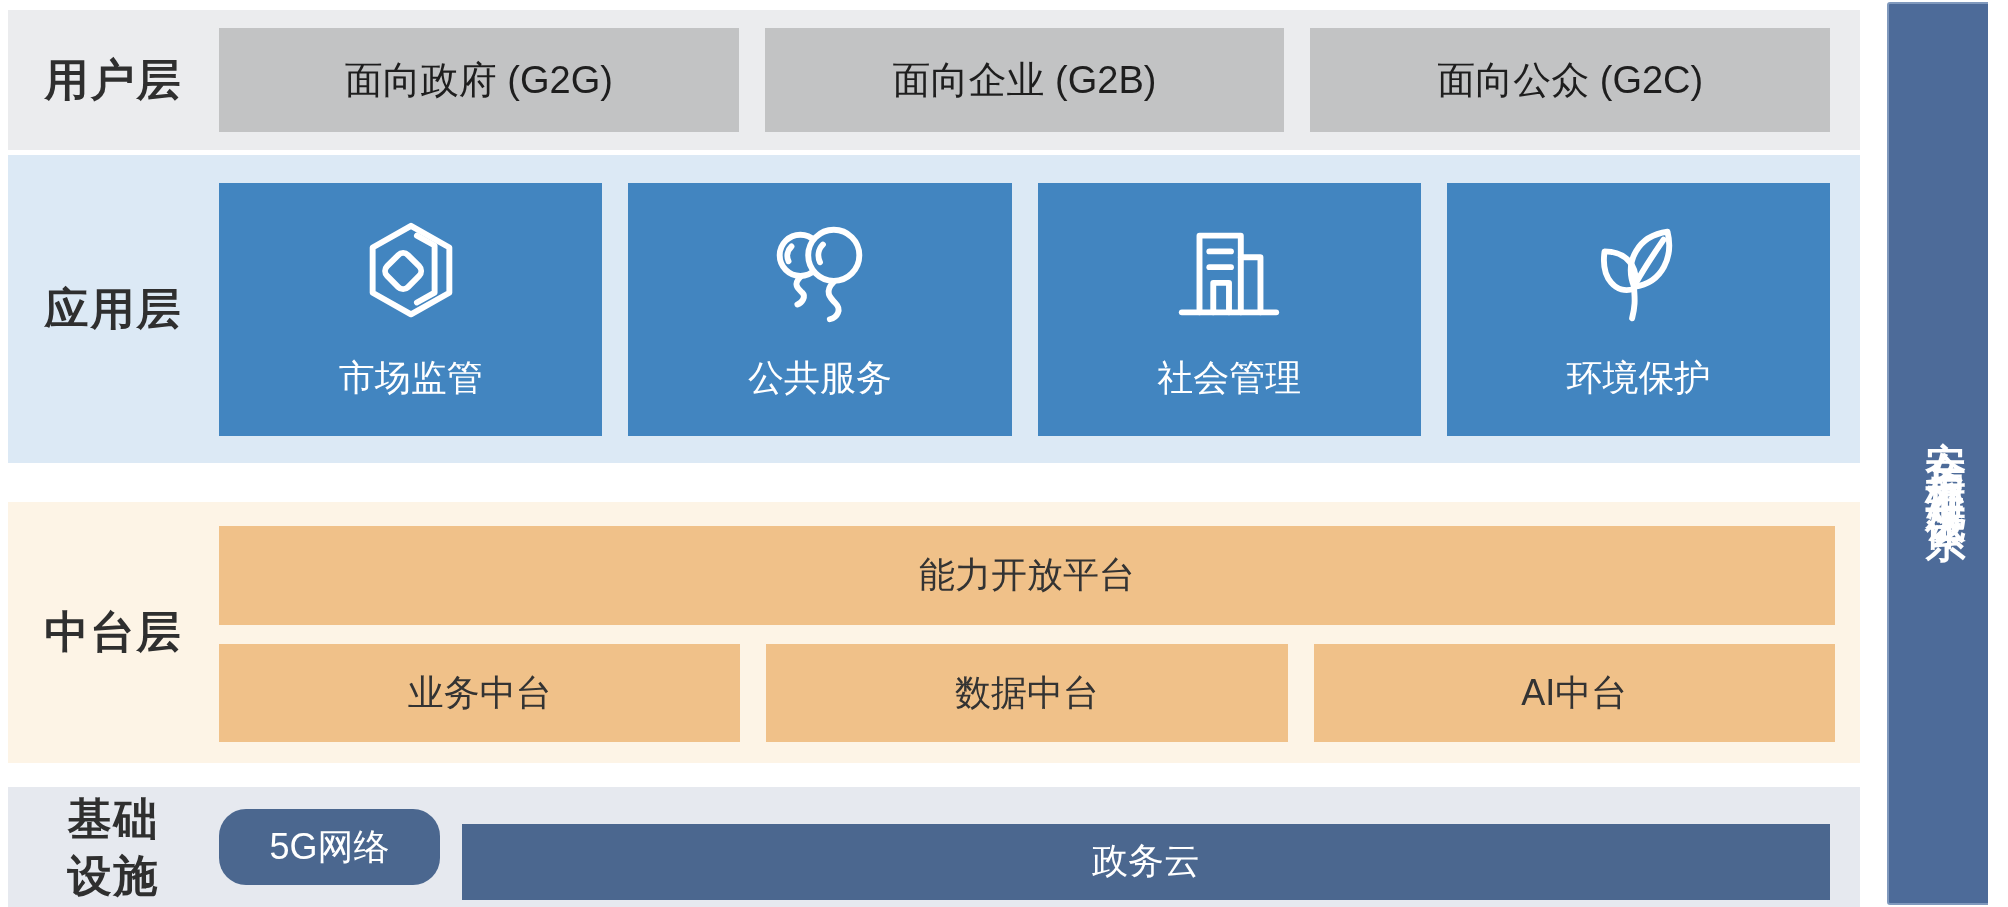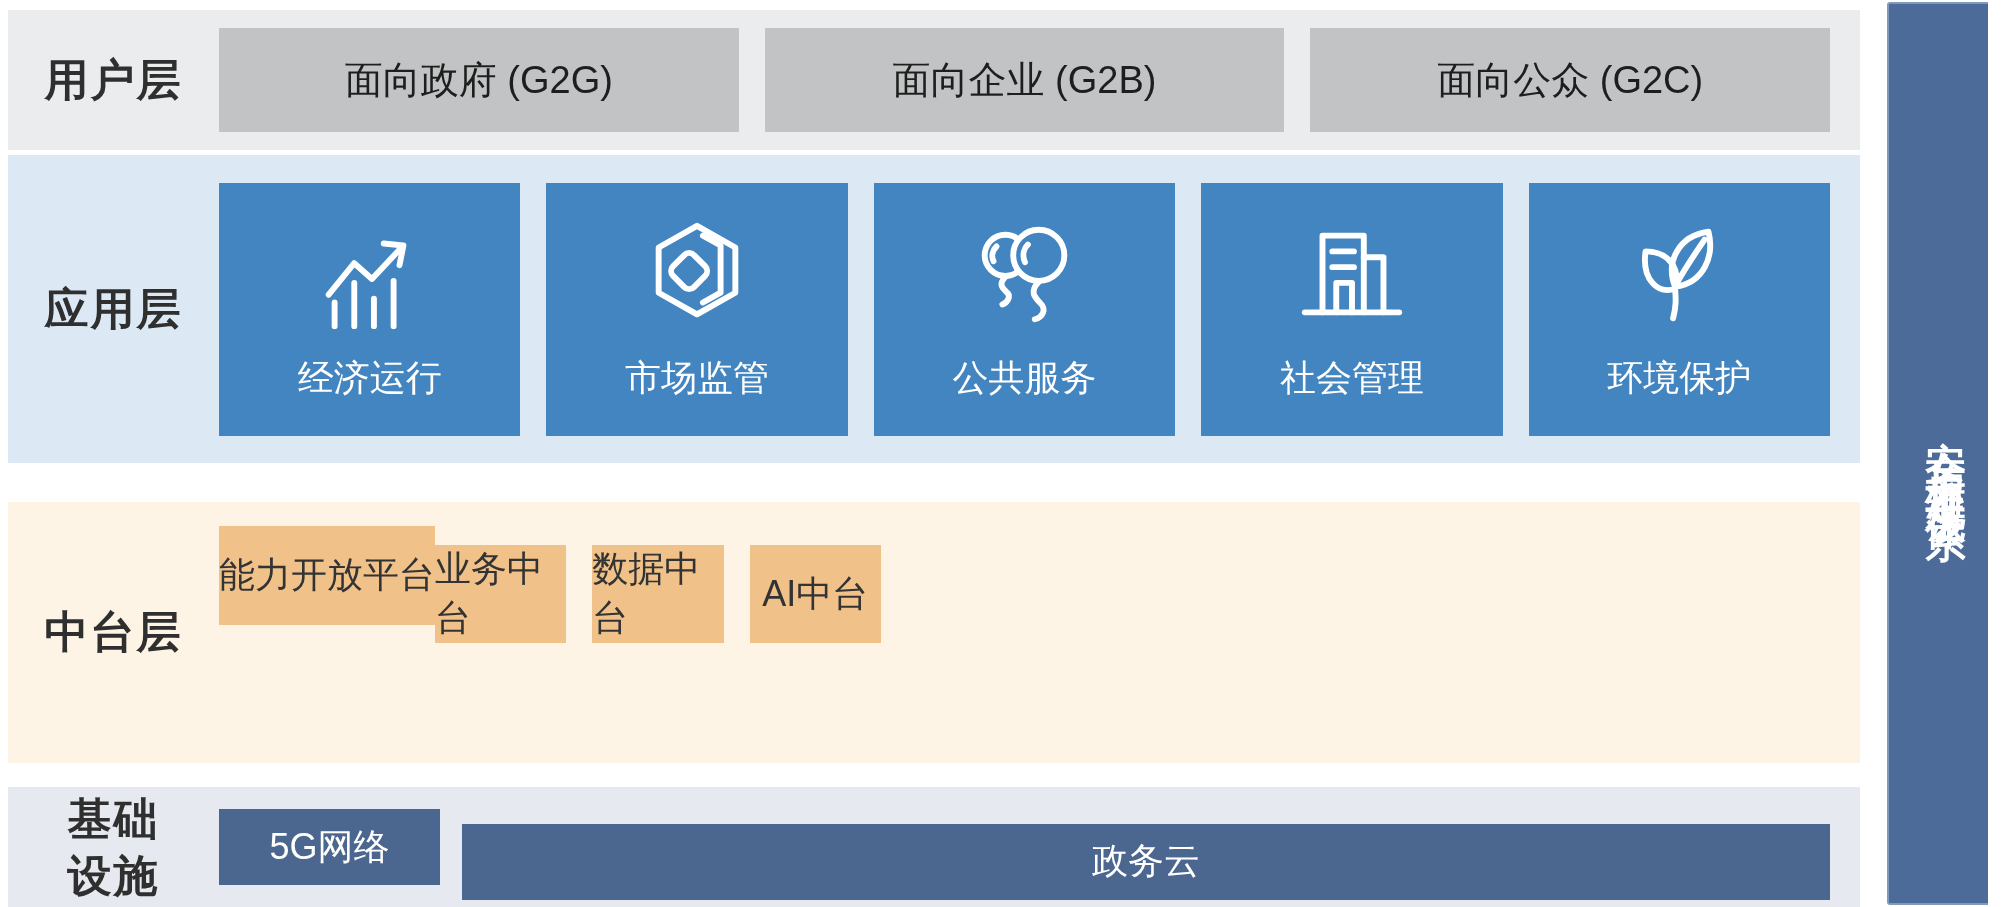--- a/index.html
+++ b/index.html
@@ -33,39 +33,39 @@
   .app-box {
     flex:1; height:253px; background:var(--app-box,#4285c0);
     display:flex; flex-direction:column; align-items:center; justify-content:center;
     gap:20px; color:#ffffff; font-size:36px;
   }
   .app-box svg { width:118px; height:118px; display:block; }
   .app-box svg * { stroke:#ffffff; fill:none; stroke-width:6; stroke-linecap:round; stroke-linejoin:round; }
   .app-box svg .occlude { fill:var(--app-box,#4285c0); }
 
   
-  .middle-content { flex:1; padding:24px 25px 4px 0; display:flex; flex-direction:row; align-items:stretch; }
+  .middle-content { flex:1; padding:24px 25px 4px 0; display:flex; flex-direction:column; align-items:stretch; }
   .platform-box {
     height:99px; background:var(--middle-box,#f0c189);
     display:flex; align-items:center; justify-content:center;
     font-size:36px; color:#333333;
   }
   .middle-row { margin-top:19px; height:98px; display:flex; gap:26px; }
   .middle-box {
     flex:1; background:var(--middle-box,#f0c189);
     display:flex; align-items:center; justify-content:center;
     font-size:36px; color:#333333;
   }
 
   
   .infra-box {
     height:76px; background:var(--infra-box,#4b678f); color:#ffffff; font-size:36px;
     display:flex; align-items:center; justify-content:center;
   }
-  #box-5g { flex:0 0 221px; }
+  #box-5g { flex:0 0 221px;border-radius:27px; }
   #box-cloud { flex:1;margin-top:29px; }
   #layer-infra .layer-content { gap:22px; }
 
   
   .side-bar {
     position:absolute; left:1887px; top:2px; width:119px; height:903px; box-sizing:border-box;
     background:var(--sidebar,#4d6b99); border:2px solid #8099bd; border-radius:3px;
     display:flex; align-items:center; justify-content:center;
   }
   .side-bar-text {
@@ -84,31 +84,20 @@
       <div class="user-box">面向政府 (G2G)</div>
       <div class="user-box">面向企业 (G2B)</div>
       <div class="user-box">面向公众 (G2C)</div>
     </div>
   </div>
 
   <div class="layer" id="layer-app">
     <div class="layer-label">应用层</div>
     <div class="layer-content">
 
-      <div class="app-box">
-        <svg viewBox="0 0 120 120" aria-hidden="true">
-          <polyline points="18,80 44,48 62,64 92,32"></polyline>
-          <polyline points="74,28 94,30 90,50"></polyline>
-          <path d="M24,88 V112"></path>
-          <path d="M44,68 V112"></path>
-          <path d="M64,84 V112"></path>
-          <path d="M84,66 V112"></path>
-        </svg>
-        <span>经济运行</span>
-      </div>
 
       <div class="app-box">
         <svg viewBox="0 0 120 120" aria-hidden="true">
           <path d="M60,10 L99,32 L99,78 L60,100 L21,78 L21,32 Z"></path>
           <path d="M66,20 L84,30 L84,78 L66,88"></path>
           <rect x="37" y="41" width="30" height="30" rx="7" transform="rotate(45 52 56)"></rect>
         </svg>
         <span>市场监管</span>
       </div>
 

